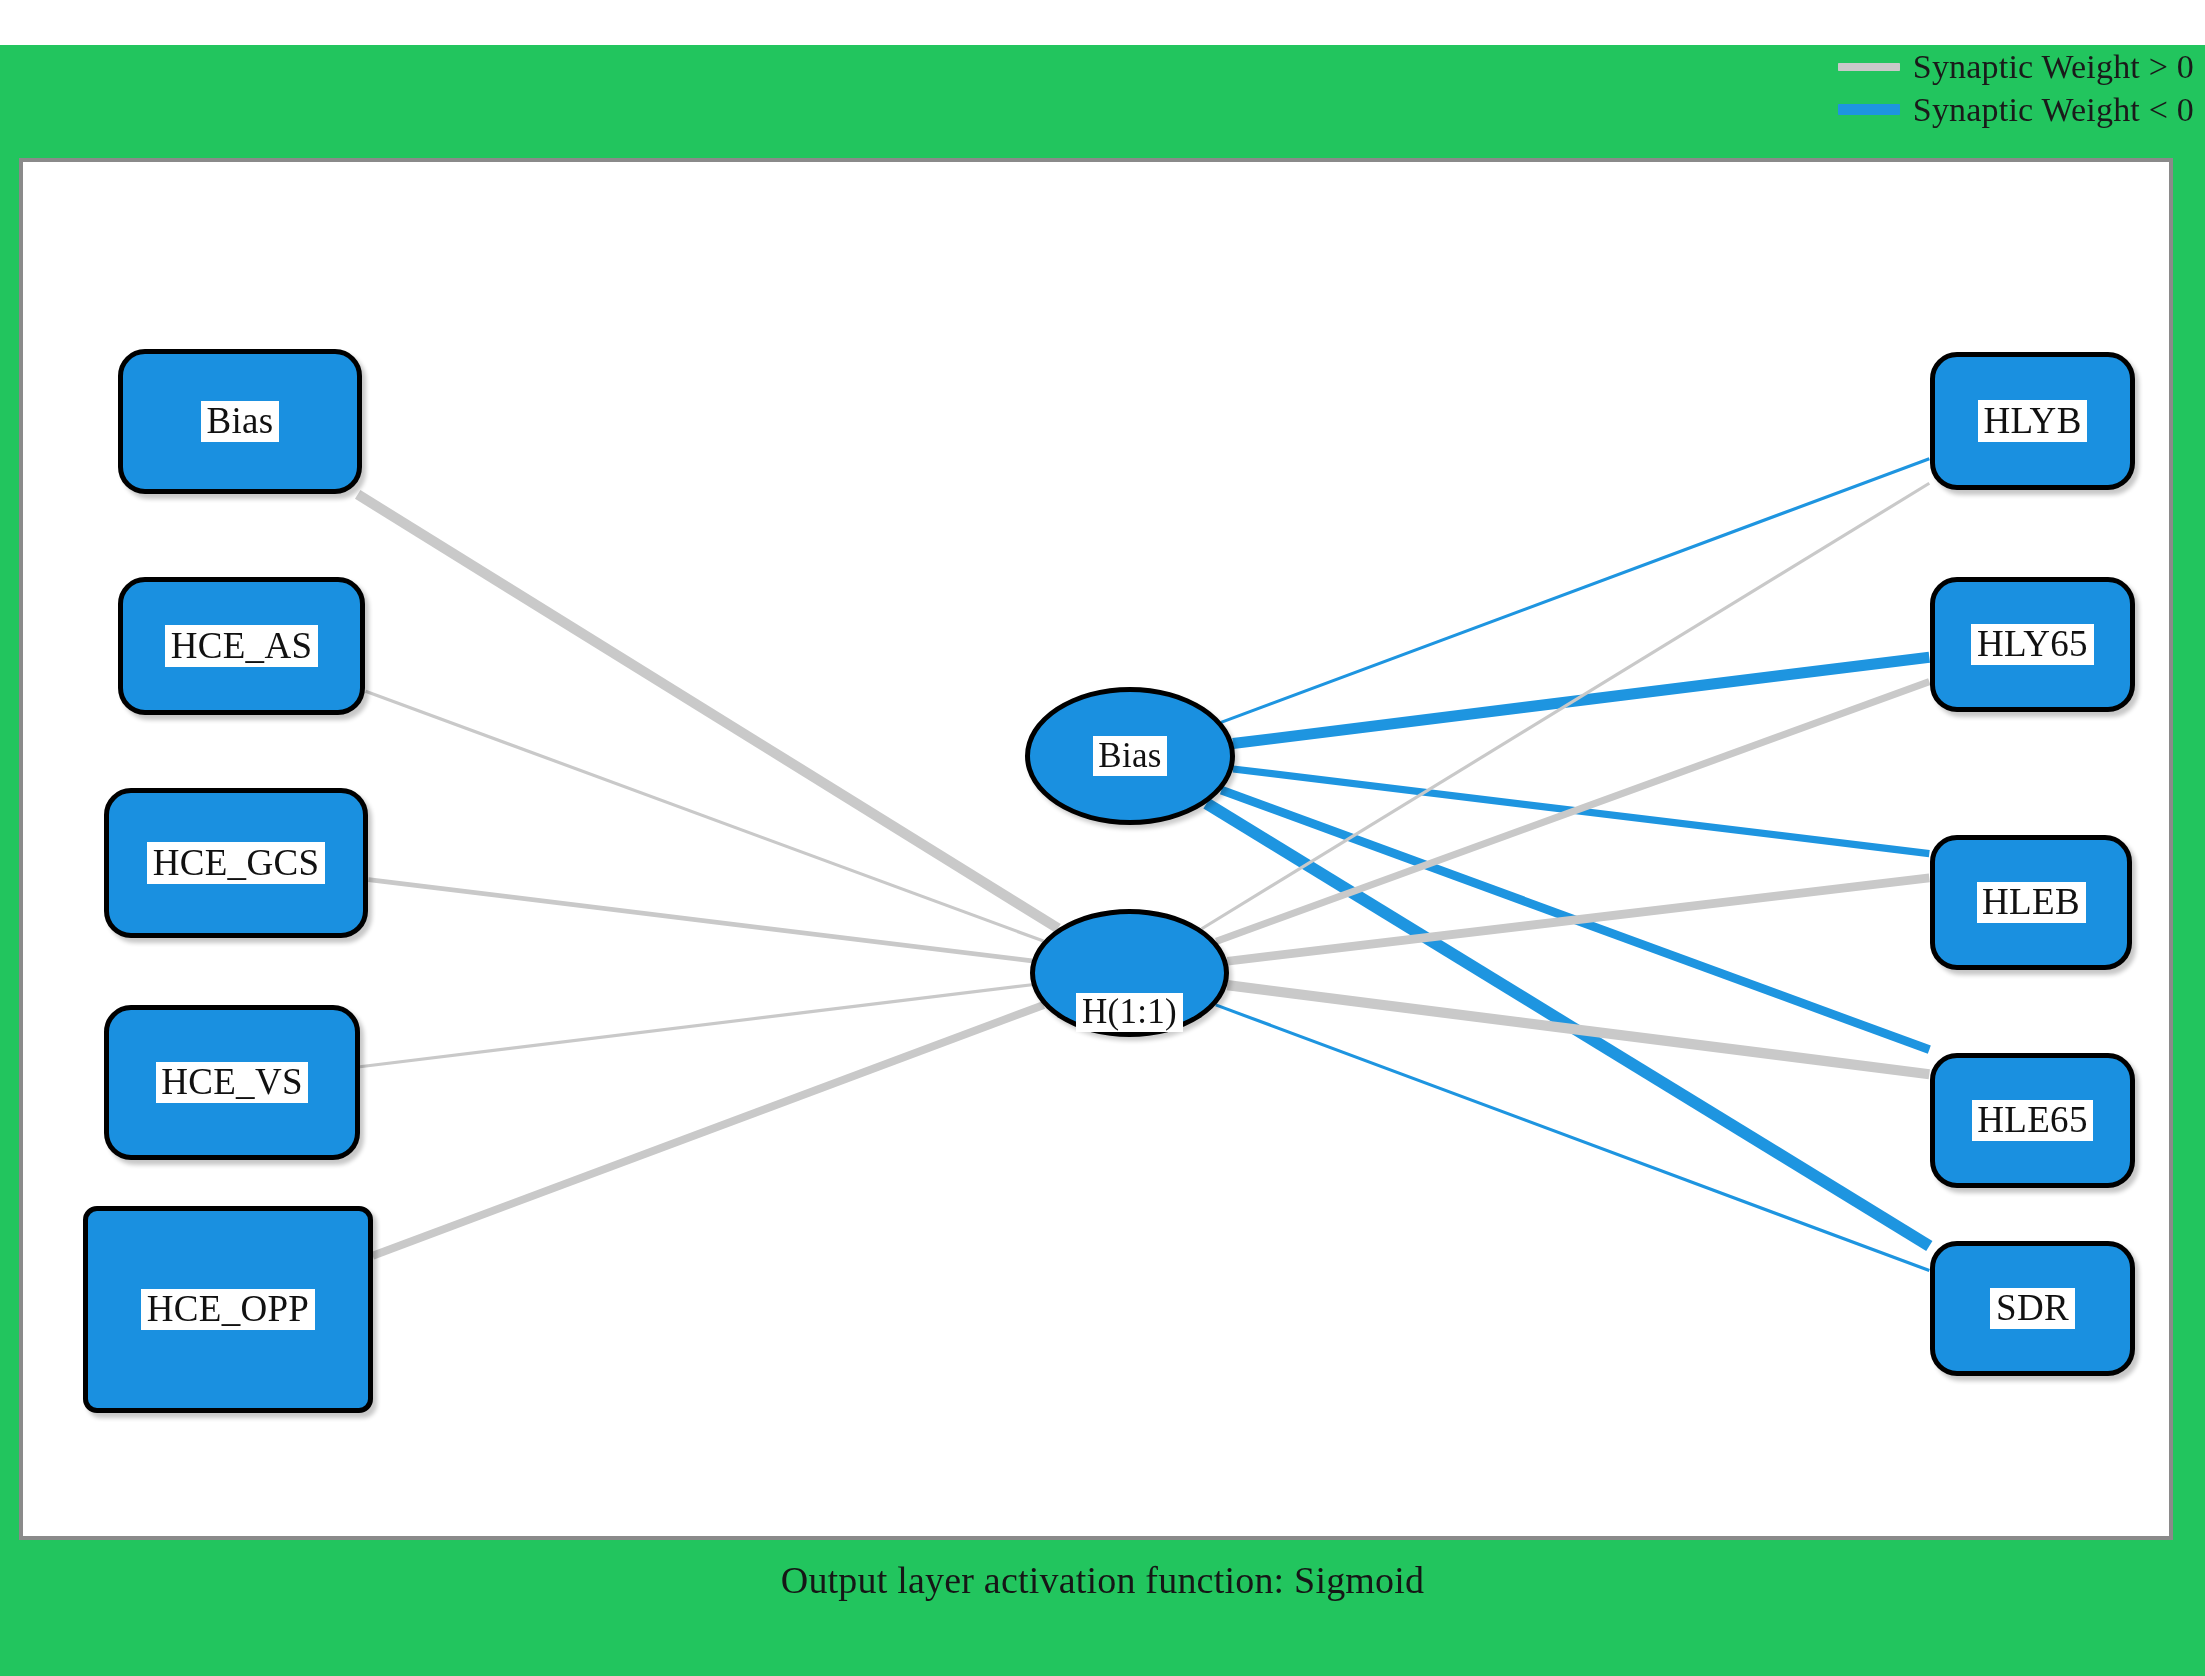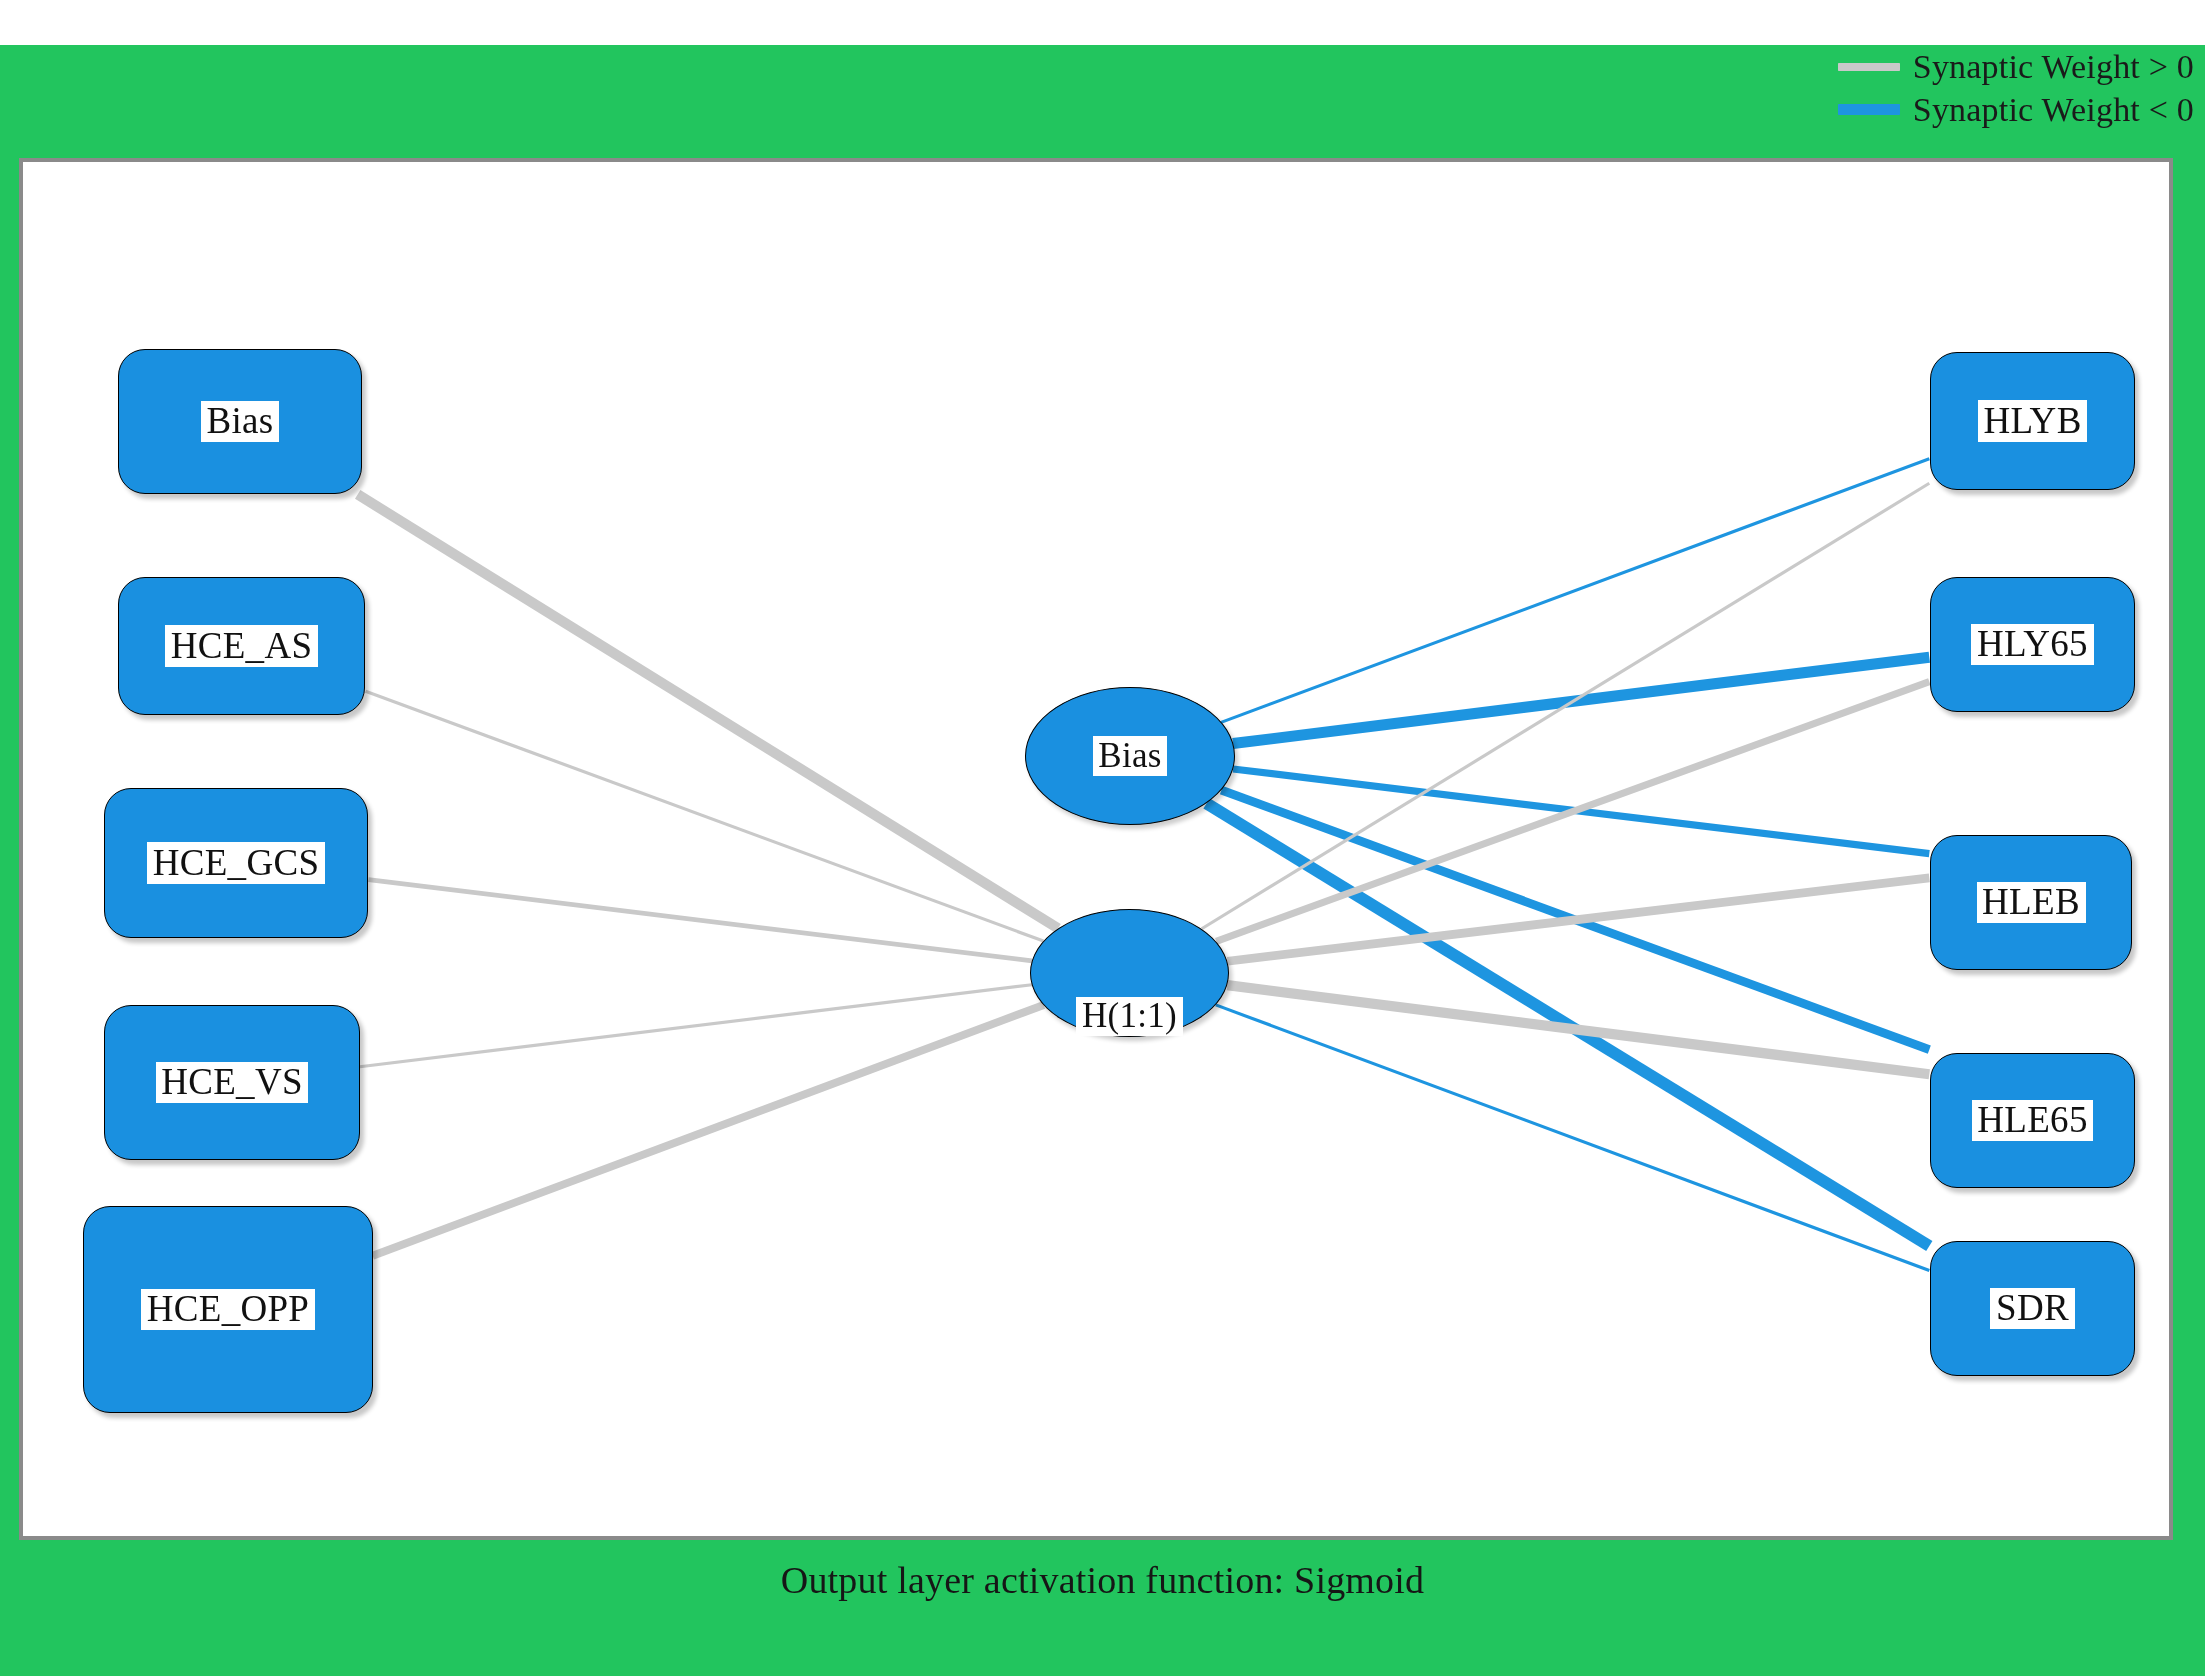--- a/index.html
+++ b/index.html
@@ -71,21 +71,21 @@
     top: 0;
     width: 2205px;
     height: 1677px;
     pointer-events: none;
   }
 
   
   .node {
     position: absolute;
     background: #1a90e0;
-    border: 1px solid #000000;
+    border: 5px solid #000000;
     box-sizing: border-box;
     display: flex;
     align-items: center;
     justify-content: center;
     box-shadow: 4px 4.8px 4px rgba(0,0,0,0.22);
   }
   .node.rect { border-radius: 27px; }
   .node.ellipse { border-radius: 50%; box-shadow: 3.2px 4px 4px rgba(0,0,0,0.20); }
   .node-label {
     background: #ffffff;
@@ -156,21 +156,21 @@
       </div>
       <div class="node rect" style="left: 118px; top: 532px; width: 247px; height: 138px; text-align: right;">
         <span class="node-label">HCE_AS</span>
       </div>
       <div class="node rect" style="left: 104px; top: 743px; width: 264px; height: 150px;">
         <span class="node-label">HCE_GCS</span>
       </div>
       <div class="node rect" style="left: 104px; top: 960px; width: 256px; height: 155px;">
         <span class="node-label">HCE_VS</span>
       </div>
-      <div class="node rect" style="left: 83px; top: 1161px; width: 290px; height: 207px;">
+      <div class="node rect" style="left: 83px; top: 1161px; width: 290px; height: 207px; border-radius: 14px;">
         <span class="node-label">HCE_OPP</span>
       </div>
     </div>
   <div id="layer-hidden">
       <div class="node ellipse" style="left: 1025px; top: 642px; width: 210px; height: 138px;">
         <span class="node-label">Bias</span>
       </div>
       <div class="node ellipse" style="left: 1030px; top: 864px; width: 199px; height: 128px; align-items: flex-end;">
         <span class="node-label">H(1:1)</span>
       </div>

